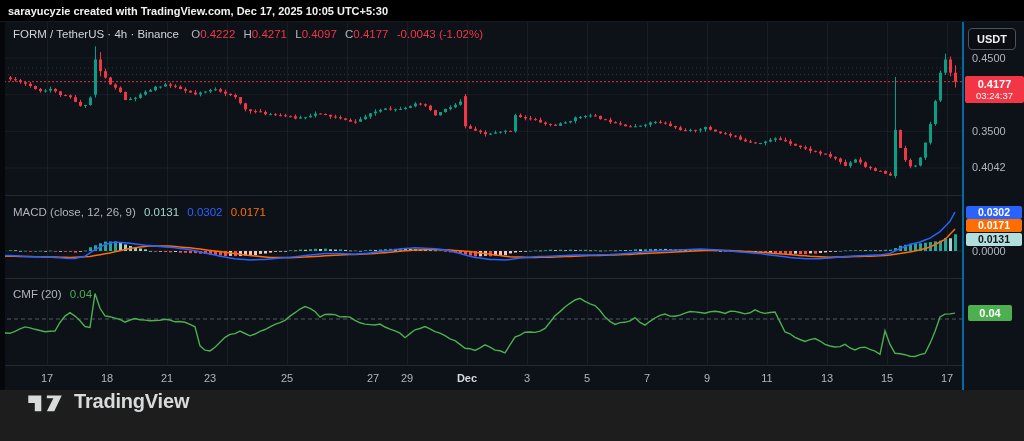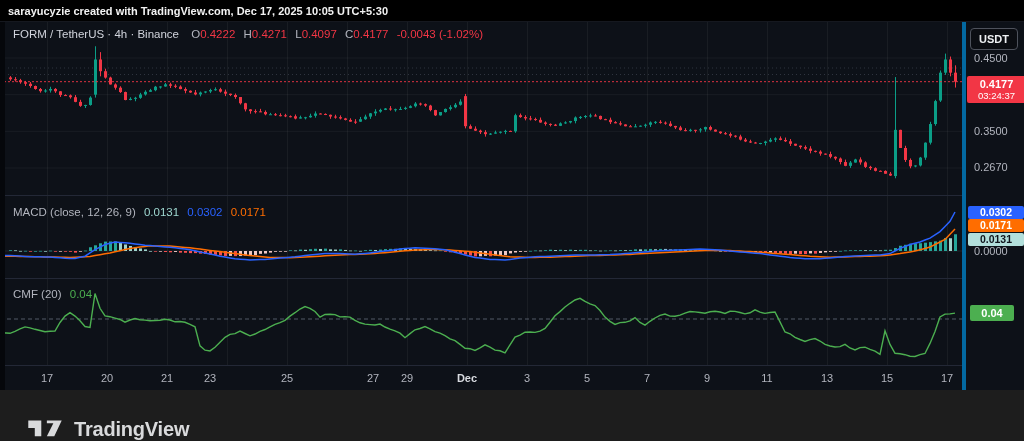--- a/index.html
+++ b/index.html
@@ -14,42 +14,42 @@
   #pane-macd{top:174px;height:83px;width:962px;}
   #pane-cmf{top:257px;height:86px;width:962px;}
   .sep{position:absolute;left:0;width:1024px;height:1px;background:#232836;z-index:4;}
   .leftstrip{position:absolute;left:0;top:0;width:5px;height:368px;background:#05070b;z-index:5;}
   .legend{position:absolute;z-index:7;font-size:11.5px;color:#d1d4dc;white-space:nowrap;}
   .lg-dim{color:#b2b5be;}
   .lg-red{color:#f23645;text-align:center;}
   .lg-sp{display:inline-block;width:9px;}
   .lg-sp2{display:inline-block;width:5px;}
   .pricescale{position:absolute;left:962px;top:0;width:62px;height:368px;background:#0d1118;
-              border-left:4px solid #0369a1;box-sizing:border-box;z-index:6;}
+              border-left:2px solid #0369a1;box-sizing:border-box;z-index:6;}
   .ptick{position:absolute;left:8px;font-size:11px;color:#b2b5be;line-height:14px;text-align:center;}
   .usdt{position:absolute;left:4px;top:6px;width:46px;height:20px;border:1px solid #4e525c;
         border-radius:4px;background:#0b0d12;color:#eef0f3;font-size:11px;font-weight:700;
         text-align:center;line-height:20px;cursor:pointer;}
   .lastbadge{position:absolute;left:1px;top:54px;width:59px;border-radius:2px;background:#f23645;
              color:#fff;text-align:center;padding:2px 0;z-index:7;}
   .lastbadge .lp{font-size:11px;font-weight:700;line-height:12px;}
   .lastbadge .cd{font-size:9.5px;line-height:11px;}
   .mbadge{position:absolute;left:2px;width:56px;height:13px;border-radius:2px;color:#fff;
           font-size:10.5px;font-weight:700;text-align:center;line-height:13px;z-index:7;}
   .mb-macd{top:184px;background:#2962ff;}
   .mb-signal{top:197px;background:#ff6d00;}
   .mb-hist{top:211px;background:#b2dfdb;color:#10141c;}
   .cmfbadge{position:absolute;left:4px;top:283px;width:44px;height:16px;border-radius:2px;
             background:#4caf50;color:#fff;font-size:11px;font-weight:700;text-align:center;
             line-height:16px;z-index:7;}
   .timeaxis{position:absolute;top:343px;left:0;width:1024px;height:25px;border-top:1px solid #232836;z-index:3;}
   .ttick{position:absolute;top:0;line-height:24px;font-size:11px;color:#b2b5be;transform:translateX(-50%);}
   .ttick.major{color:#d8dbe0;font-weight:700;}
   .footer{position:absolute;top:390px;left:0;width:1024px;height:51px;background:#1d1d1d;
-          display:flex;align-items:flex-end;padding-left:28px;box-sizing:border-box;}
+          display:flex;align-items:flex-start;padding-left:28px;box-sizing:border-box;}
   .brand{color:#d9dadc;font-size:20px;font-weight:700;margin-left:12px;letter-spacing:-0.2px;}
 </style>
 </head>
 <body>
 
 <div class="screen">
 
   <div class="topbar">
     <span>sarayucyzie created with TradingView.com, Dec 17, 2025 10:05 UTC+5:30</span>
   </div>
@@ -723,30 +723,30 @@
       <div class="lastbadge">
         <div class="lp">0.4177</div>
         <div class="cd">03:24:37</div>
       </div>
       <div class="mbadge mb-macd">0.0302</div>
       <div class="mbadge mb-signal">0.0171</div>
       <div class="mbadge mb-hist">0.0131</div>
       <div class="cmfbadge">0.04</div>
     <span class="ptick" style="top: 29px;">0.4500</span>
         <span class="ptick" style="top: 102px;">0.3500</span>
-        <span class="ptick" style="top: 138px;">0.2670</span>
+        <span class="ptick" style="top: 138px;">0.4042</span>
         <span class="ptick" style="top: 188px;">0.2500</span>
         <span class="ptick" style="top: 222px;">0.0000</span>
       </div>
 
     <div class="leftstrip"></div>
 
     <div class="timeaxis">
         <span class="ttick" style="left: 47px;">17</span>
-        <span class="ttick" style="left: 107px;">20</span>
+        <span class="ttick" style="left: 107px;">18</span>
         <span class="ttick" style="left: 167px;">21</span>
         <span class="ttick" style="left: 210px;">23</span>
         <span class="ttick" style="left: 287px;">25</span>
         <span class="ttick" style="left: 347px; margin-left: 26px;">27</span>
         <span class="ttick" style="left: 407px;">29</span>
         <span class="ttick major" style="left: 467px;">Dec</span>
         <span class="ttick" style="left: 527px;">3</span>
         <span class="ttick" style="left: 587px;">5</span>
         <span class="ttick" style="left: 647px;">7</span>
         <span class="ttick" style="left: 707px;">9</span>

